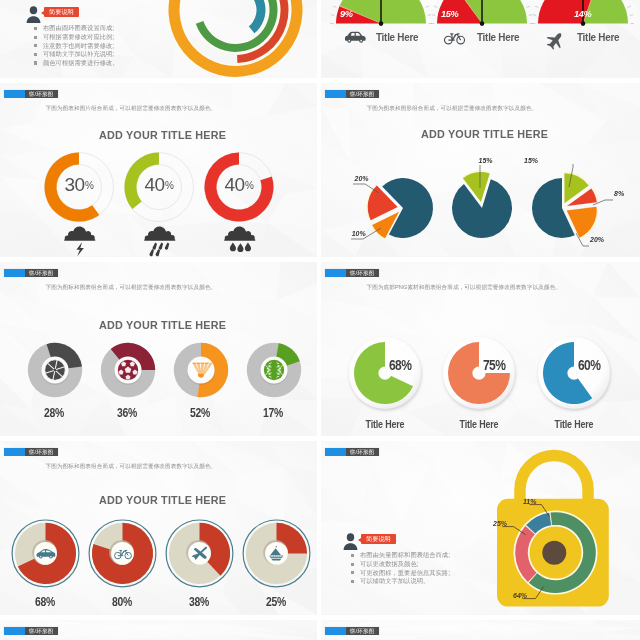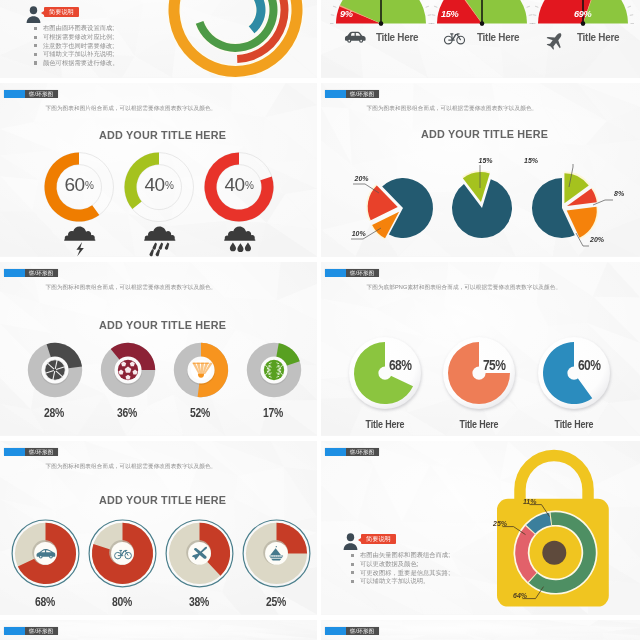--- a/index.html
+++ b/index.html
@@ -307,21 +307,21 @@
         </g>
         <path d="M262.00,119.60L217.00,119.60A45.00,45.00 0 0 1 276.65,77.05Z" fill="#e2171f"></path>
         <path d="M262.00,119.60L276.65,77.05A45.00,45.00 0 0 1 307.00,119.60Z" fill="#8cc63e"></path>
         <path d="M262.00,119.60L275.91,76.80A45.00,45.00 0 0 1 277.39,77.31Z" fill="#f2a679"></path>
         <line x1="262.00" y1="119.60" x2="262.00" y2="76.60" stroke="#111" stroke-width="1.5"></line>
         <path d="M262.00,73.10 l2.6,5 l-5.2,0 Z" fill="#111"></path>
         <circle cx="262.00" cy="119.60" r="2.3" fill="#111"></circle>
 </svg>
 <div class="lbl" style="left:19.0px;top:105.0px;color:#fff;font-size:9.2px;font-weight:700;font-style:italic;letter-spacing:-0.3px;">9%</div>
 <div class="lbl" style="left:120.0px;top:105.0px;color:#fff;font-size:9.2px;font-weight:700;font-style:italic;letter-spacing:-0.3px;">15%</div>
-<div class="lbl" style="left:253.0px;top:105.0px;color:#fff;font-size:9.2px;font-weight:700;font-style:italic;letter-spacing:-0.3px;">69%</div>
+<div class="lbl" style="left:253.0px;top:105.0px;color:#fff;font-size:9.2px;font-weight:700;font-style:italic;letter-spacing:-0.3px;">14%</div>
 <svg style="position:absolute;left:18.8px;top:126.1px;" width="30.3" height="13.0" viewBox="0 0 40 23">
         <path d="M2,12.6 C2,10.4 3.6,9.2 6.2,8.6 L10.4,3.2 C11.4,1.9 12.8,1.2 14.6,1.2 L24,1.2 C26.2,1.2 27.6,2 28.8,3.6 L32.4,8.6 C36.2,9.2 38.5,10.6 38.5,12.8 L38.5,15.6 C38.5,16.6 38,17.1 37,17.1 L3.4,17.1 C2.5,17.1 2,16.6 2,15.7 Z M12.6,8.4 L19,8.4 L19,3.6 L15,3.6 C14.2,3.6 13.7,3.9 13.3,4.5 Z M21.2,8.4 L29.4,8.4 L26.6,4.6 C26.1,3.9 25.5,3.6 24.6,3.6 L21.2,3.6 Z" fill="#4b5155"></path>
         <circle cx="9.6" cy="17.2" r="3.6" fill="#4b5155"></circle>
         <circle cx="30.6" cy="17.2" r="3.6" fill="#4b5155"></circle>
         <circle cx="9.6" cy="17.2" r="1.5" fill="#f4f4f4"></circle>
         <circle cx="30.6" cy="17.2" r="1.5" fill="#f4f4f4"></circle>
       </svg>
 <div class="lbl" style="left:55.4px;top:126.6px;color:#5a5a5a;font-size:11.5px;font-weight:700;letter-spacing:-0.3px;transform:scaleX(0.86);transform-origin:left top;">Title Here</div>
 <svg style="position:absolute;left:120.5px;top:126.1px;" width="25.0" height="14.5" viewBox="0 0 34 23">
         <g fill="none" stroke="#4b5155" stroke-width="1.8">
@@ -431,21 +431,21 @@
 <circle cx="79" cy="104.1" r="34.5" fill="none" stroke="#e0e0e0" stroke-width="0.7"></circle>
 <circle cx="79" cy="104.1" r="22.5" fill="none" stroke="#e0e0e0" stroke-width="0.7"></circle>
 <path d="M99.28,132.01A34.50,34.50 0 1 1 79.00,69.60L79.00,81.60A22.50,22.50 0 1 0 92.23,122.30Z" fill="#ef7d00"></path>
 <circle cx="159" cy="104.1" r="34.5" fill="none" stroke="#e0e0e0" stroke-width="0.7"></circle>
 <circle cx="159" cy="104.1" r="22.5" fill="none" stroke="#e0e0e0" stroke-width="0.7"></circle>
 <path d="M132.42,126.09A34.50,34.50 0 0 1 159.00,69.60L159.00,81.60A22.50,22.50 0 0 0 141.66,118.44Z" fill="#a5c21e"></path>
 <circle cx="239" cy="104.1" r="34.5" fill="none" stroke="#e0e0e0" stroke-width="0.7"></circle>
 <circle cx="239" cy="104.1" r="22.5" fill="none" stroke="#e0e0e0" stroke-width="0.7"></circle>
 <path d="M271.81,93.44A34.50,34.50 0 1 1 239.00,69.60L239.00,81.60A22.50,22.50 0 1 0 260.40,97.15Z" fill="#e8332a"></path>
 </svg>
-<div style="position:absolute;left:53px;top:91.1px;width:52px;text-align:center;color:#555;font-size:19px;font-weight:400;letter-spacing:-0.5px;"><span>60</span><span style="font-size:10px;vertical-align:2px;margin-left:0.5px;">%</span></div>
+<div style="position:absolute;left:53px;top:91.1px;width:52px;text-align:center;color:#555;font-size:19px;font-weight:400;letter-spacing:-0.5px;"><span>30</span><span style="font-size:10px;vertical-align:2px;margin-left:0.5px;">%</span></div>
 <div style="position:absolute;left:133px;top:91.1px;width:52px;text-align:center;color:#555;font-size:19px;font-weight:400;letter-spacing:-0.5px;"><span>40</span><span style="font-size:10px;vertical-align:2px;margin-left:0.5px;">%</span></div>
 <div style="position:absolute;left:213px;top:91.1px;width:52px;text-align:center;color:#555;font-size:19px;font-weight:400;letter-spacing:-0.5px;"><span>40</span><span style="font-size:10px;vertical-align:2px;margin-left:0.5px;">%</span></div>
 <svg style="position:absolute;left:64.2px;top:142.5px;" width="31.5" height="23.8" viewBox="0 5.5 41 31">
         <path d="M1.0,23.6 L1.0,21.0 C1.0,19.2 2.2,18.0 4.0,18.0 C4.5,18.0 5.0,18.1 5.4,18.3 C5.3,17.8 5.2,17.3 5.2,16.7 C5.2,14.0 7.3,11.9 10.0,11.9 C10.7,11.9 11.4,12.05 12.0,12.3 C13.0,8.7 16.3,6.1 20.2,6.1 C24.4,6.1 27.9,9.1 28.7,13.0 C29.4,12.4 30.3,12.1 31.3,12.1 C33.6,12.1 35.4,13.9 35.4,16.2 C35.4,16.7 35.3,17.2 35.2,17.6 C35.7,17.3 36.3,17.1 36.9,17.1 C38.7,17.1 40.0,18.5 40.0,20.2 L40.0,23.6 Z" fill="#3b3b3b"></path>
         <rect x="0" y="23.0" width="41" height="1.8" rx="0.9" fill="#3b3b3b"></rect>
         <path d="M23.6,26.4 L16.2,36.6 L20.6,36.6 L17.2,45.0 L25.8,34.2 L21.2,34.2 Z" fill="#3b3b3b"></path>
       </svg>
 <svg style="position:absolute;left:144.2px;top:142.5px;" width="31.5" height="23.8" viewBox="0 5.5 41 31">
         <path d="M1.0,23.6 L1.0,21.0 C1.0,19.2 2.2,18.0 4.0,18.0 C4.5,18.0 5.0,18.1 5.4,18.3 C5.3,17.8 5.2,17.3 5.2,16.7 C5.2,14.0 7.3,11.9 10.0,11.9 C10.7,11.9 11.4,12.05 12.0,12.3 C13.0,8.7 16.3,6.1 20.2,6.1 C24.4,6.1 27.9,9.1 28.7,13.0 C29.4,12.4 30.3,12.1 31.3,12.1 C33.6,12.1 35.4,13.9 35.4,16.2 C35.4,16.7 35.3,17.2 35.2,17.6 C35.7,17.3 36.3,17.1 36.9,17.1 C38.7,17.1 40.0,18.5 40.0,20.2 L40.0,23.6 Z" fill="#3b3b3b"></path>
         <rect x="0" y="23.0" width="41" height="1.8" rx="0.9" fill="#3b3b3b"></rect>

